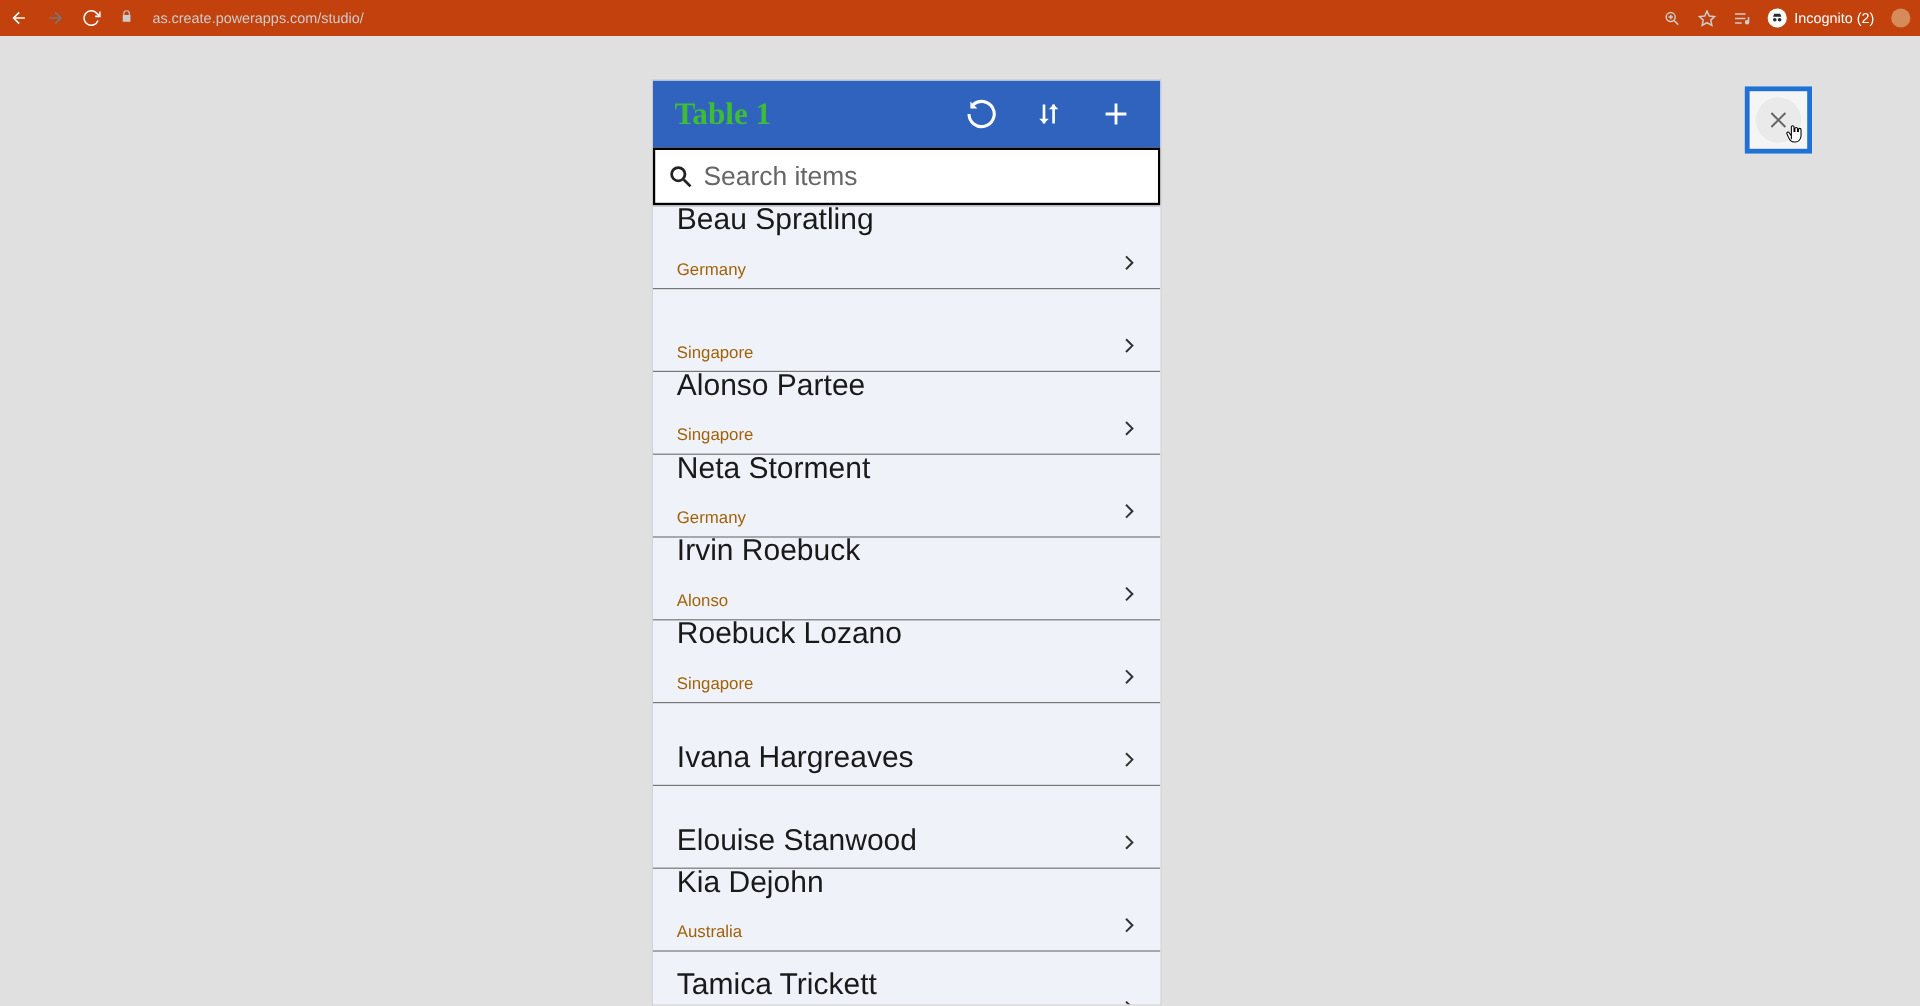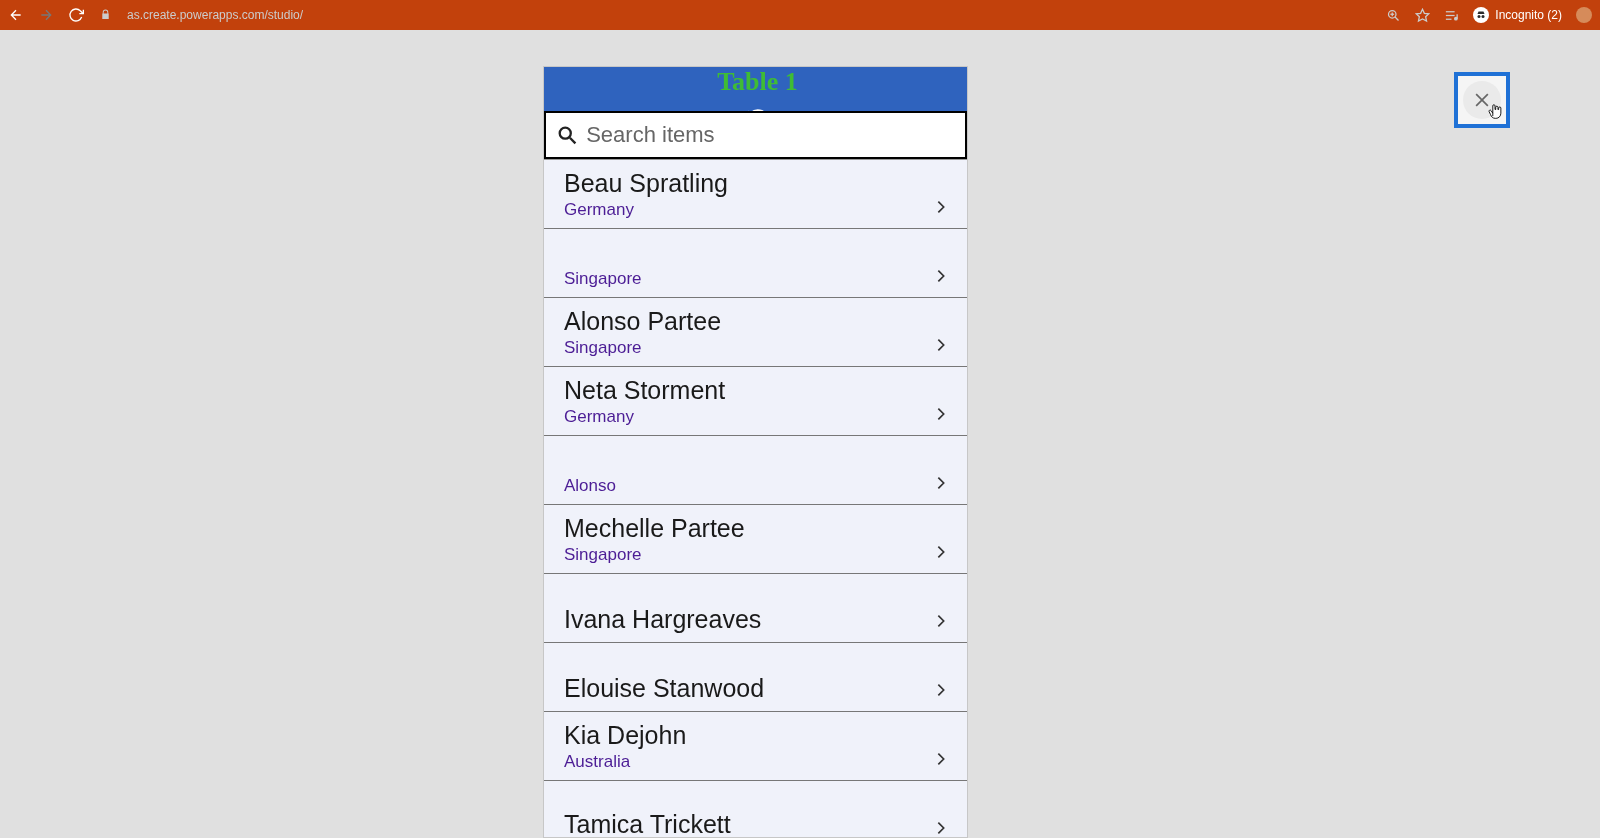--- a/index.html
+++ b/index.html
@@ -83,26 +83,25 @@
   height: 772px;
   background: #fff;
   border: 1px solid #c7c7c7;
   display: flex;
   flex-direction: column;
   overflow: hidden;
 }
 
 .app-header {
   background: #2f63be;
-  height: 44px;
+  height: 56px;
   display: flex;
   align-items: center;
   padding: 0 14px 0 18px;
   gap: 10px;
-  flex-direction: column;
 }
 .app-title {
   font-family: 'Comic Sans MS', cursive;
   color: #3fbc35;
   font-size: 26px;
   font-weight: bold;
   flex: 1;
 }
 .hdr-icon {
   width: 46px; height: 46px;
@@ -145,23 +144,23 @@
 }
 .item:first-child { border-top: 1px solid #999; }
 .item-text { flex: 1; }
 .item-name {
   font-size: 25px;
   color: #1a1a1a;
   font-weight: 400;
   line-height: 1.15;
 }
 .item-sub {
-  font-size: 17px;
-  color: #4c1d95;
-  margin-top: 2px;
+  font-size: 14px;
+  color: #a16207;
+  margin-top: 18px;
 }
 .chev {
   color: #333;
   display: flex;
 }
 </style>
 </head>
 <body>
 
 <div class="browser-bar">
@@ -317,31 +316,32 @@
             <div class="item-sub">Germany</div>
           </div>
           <span class="chev">
             <svg width="16" height="26" viewBox="0 0 24 24" fill="none" stroke="#333" stroke-width="2.5">
               <polyline points="8 4 16 12 8 20"></polyline>
             </svg>
           </span>
         </div>
         <div class="item">
           <div class="item-text">
+            <div class="item-name">Irvin Roebuck</div>
             <div class="item-sub">Alonso</div>
           </div>
           <span class="chev">
             <svg width="16" height="26" viewBox="0 0 24 24" fill="none" stroke="#333" stroke-width="2.5">
               <polyline points="8 4 16 12 8 20"></polyline>
             </svg>
           </span>
         </div>
         <div class="item">
           <div class="item-text">
-            <div class="item-name">Mechelle Partee</div>
+            <div class="item-name">Roebuck Lozano</div>
             <div class="item-sub">Singapore</div>
           </div>
           <span class="chev">
             <svg width="16" height="26" viewBox="0 0 24 24" fill="none" stroke="#333" stroke-width="2.5">
               <polyline points="8 4 16 12 8 20"></polyline>
             </svg>
           </span>
         </div>
         <div class="item">
           <div class="item-text">

